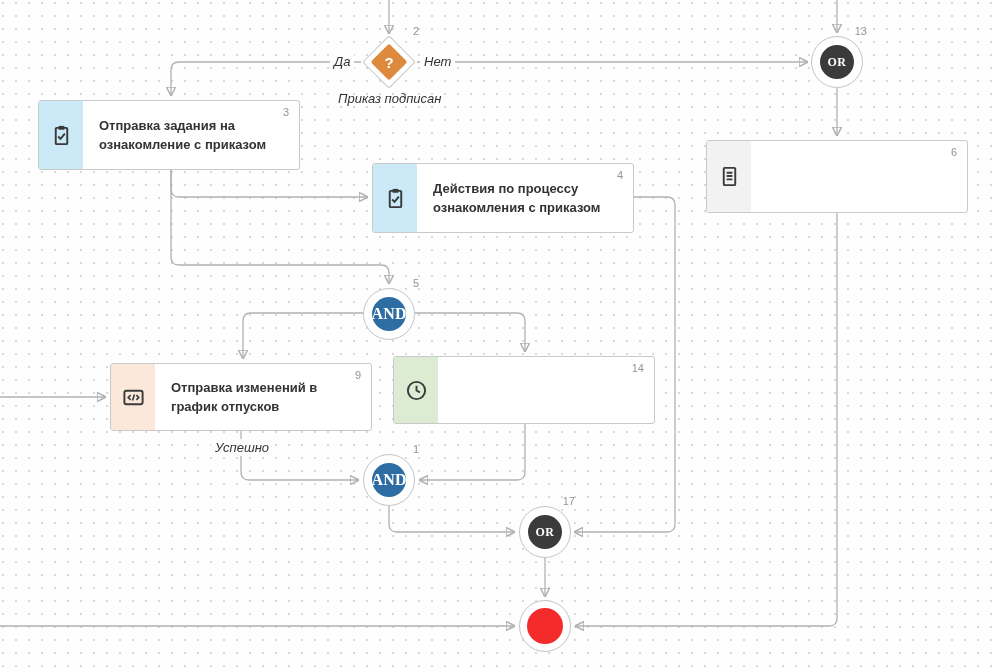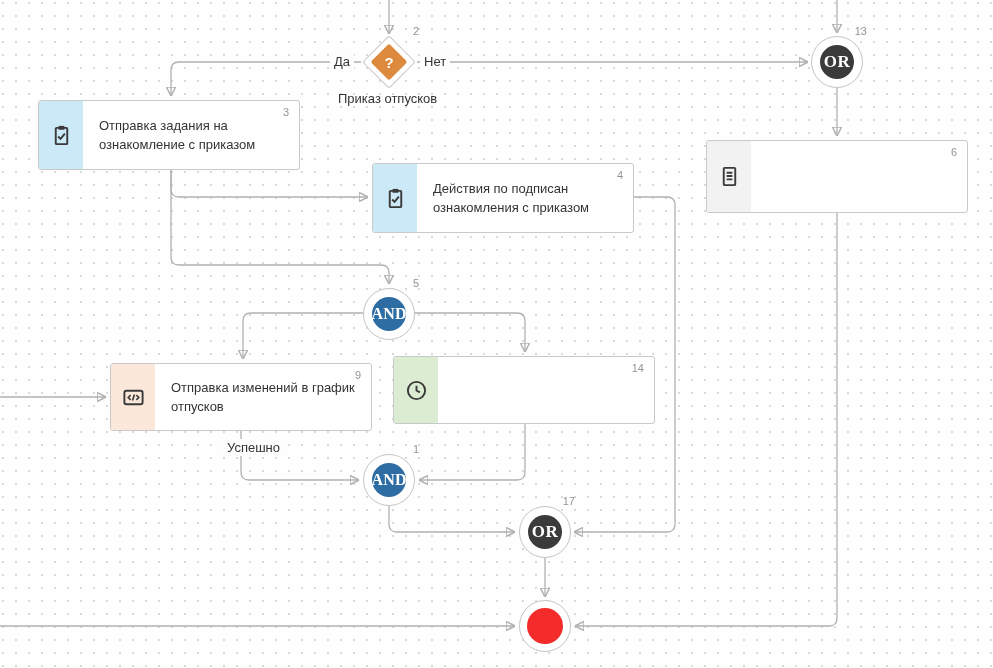--- a/index.html
+++ b/index.html
@@ -19,56 +19,56 @@
   svg.edges path{fill:none;stroke:#b1b1b1;stroke-width:1.3;}
 
   
   .task{position:absolute;background:#fff;border:1px solid #c9c9c9;border-radius:3px;display:flex;box-sizing:border-box;}
   .task-strip{flex:0 0 44px;border-radius:2px 0 0 2px;display:flex;align-items:center;justify-content:center;}
   .strip-blue{background:#cbe9f7;}
   .strip-gray{background:#f2f2f2;}
   .strip-peach{background:#fbe8da;}
   .strip-green{background:#dcecd3;}
   .task-body{flex:1;display:flex;align-items:center;padding:6px 14px 6px 16px;}
-  .task-title{font-size:13px;color:#333;line-height:1.5;}
+  .task-title{font-size:13px;color:#333;line-height:1.5;font-weight:bold;}
   .task-num{position:absolute;top:5px;right:10px;font-size:11px;color:#949494;}
   #box3{left:38px;top:100px;width:262px;height:70px;}
   #box4{left:372px;top:163px;width:262px;height:70px;}
   #box6{left:706px;top:140px;width:262px;height:73px;}
   #box9{left:110px;top:363px;width:262px;height:68px;}
   #box11{left:393px;top:356px;width:262px;height:68px;}
 
   
   .gw{position:absolute;width:52px;height:52px;}
   .gw-outer{position:absolute;inset:0;border:1px solid #c5c5c5;border-radius:50%;background:#fff;box-sizing:border-box;}
   .gw-inner{position:absolute;inset:9px;border-radius:50%;display:flex;align-items:center;justify-content:center;
             color:#fff;font-family:"Liberation Serif",serif;font-weight:bold;}
   .inner-and{background:#2e6da4;font-size:16px;letter-spacing:.2px;}
-  .inner-or{background:#3b3b3b;font-size:17px;letter-spacing:.4px;}
+  .inner-or{background:#3b3b3b;font-size:12px;letter-spacing:.4px;}
   .inner-end{background:#f32b2b;inset:8px;}
   .gw-num{position:absolute;top:-11px;right:-4px;font-size:11px;color:#949494;}
   #gw13{left:811px;top:36px;}
   #gw5{left:363px;top:288px;}
   #gw10{left:363px;top:454px;}
   #gw12{left:519px;top:506px;}
   #gwEnd{left:519px;top:600px;}
 
   
   #gw2{position:absolute;left:363px;top:36px;width:52px;height:52px;}
   .diamond-outer{position:absolute;inset:7px;background:#fff;border:1px solid #c5c5c5;border-radius:3px;transform:rotate(45deg);box-sizing:border-box;}
   .diamond-inner{position:absolute;inset:13px;background:#dd8a3e;border-radius:2px;transform:rotate(45deg);}
   .diamond-q{position:absolute;inset:0;display:flex;align-items:center;justify-content:center;
              color:#fff;font-weight:bold;font-size:15px;}
 
   
-  .edge-label{position:absolute;font-size:13px;color:#333;background:#fdfdfd;padding:1px 4px;white-space:nowrap;}
+  .edge-label{position:absolute;font-size:13px;color:#333;background:#fdfdfd;padding:1px 4px;white-space:nowrap;font-style:italic;}
   #lbl-yes{left:330px;top:53px;}
   #lbl-no{left:420px;top:53px;}
   #lbl-caption{left:334px;top:90px;background:transparent;}
-  #lbl-success{left:211px;top:439px;margin-left:12px;}
+  #lbl-success{left:211px;top:439px;}
 
   .icon-svg{width:23px;height:23px;display:block;}
 </style>
 </head>
 <body>
 
 <div class="canvas">
 
   <svg class="edges">
     <defs>
@@ -96,21 +96,21 @@
   </svg>
 
   <div id="gw2">
     <div class="diamond-outer"></div>
     <div class="diamond-inner"></div>
     <div class="diamond-q">?</div>
     <span class="gw-num">2</span>
   </div>
   <div class="edge-label" id="lbl-yes">Да</div>
   <div class="edge-label" id="lbl-no">Нет</div>
-  <div class="edge-label" id="lbl-caption">Приказ отпусков</div>
+  <div class="edge-label" id="lbl-caption">Приказ подписан</div>
 
   <div class="gw" id="gw13">
     <div class="gw-outer"></div>
     <div class="gw-inner inner-or">OR</div>
     <span class="gw-num">13</span>
   </div>
 
   <div class="task" id="box3">
     <div class="task-strip strip-blue">
       <svg class="icon-svg" viewBox="0 0 24 24">
@@ -127,21 +127,21 @@
 
   <div class="task" id="box4">
     <div class="task-strip strip-blue">
       <svg class="icon-svg" viewBox="0 0 24 24">
           <path d="M7 4h10a1 1 0 0 1 1 1v15a1 1 0 0 1-1 1H7a1 1 0 0 1-1-1V5a1 1 0 0 1 1-1z" fill="none" stroke="#3a3a3a" stroke-width="2"></path>
           <rect x="9" y="2" width="6" height="4" fill="#3a3a3a"></rect>
           <path d="M8.5 13l2.5 2.5 4.5-5.5" fill="none" stroke="#3a3a3a" stroke-width="2"></path>
         </svg>
     </div>
     <div class="task-body">
-        <span class="task-title">Действия по подписан ознакомления с приказом</span>
+        <span class="task-title">Действия по процессу ознакомления с приказом</span>
       </div>
     <span class="task-num">4</span>
   </div>
 
   <div class="task" id="box6">
     <div class="task-strip strip-gray">
       <svg class="icon-svg" viewBox="0 0 24 24">
           <rect x="6" y="3" width="12" height="18" rx="1" fill="none" stroke="#3a3a3a" stroke-width="2"></rect>
           <path d="M9 8h6M9 11.5h6M9 15h6" stroke="#3a3a3a" stroke-width="2"></path>
         </svg>

